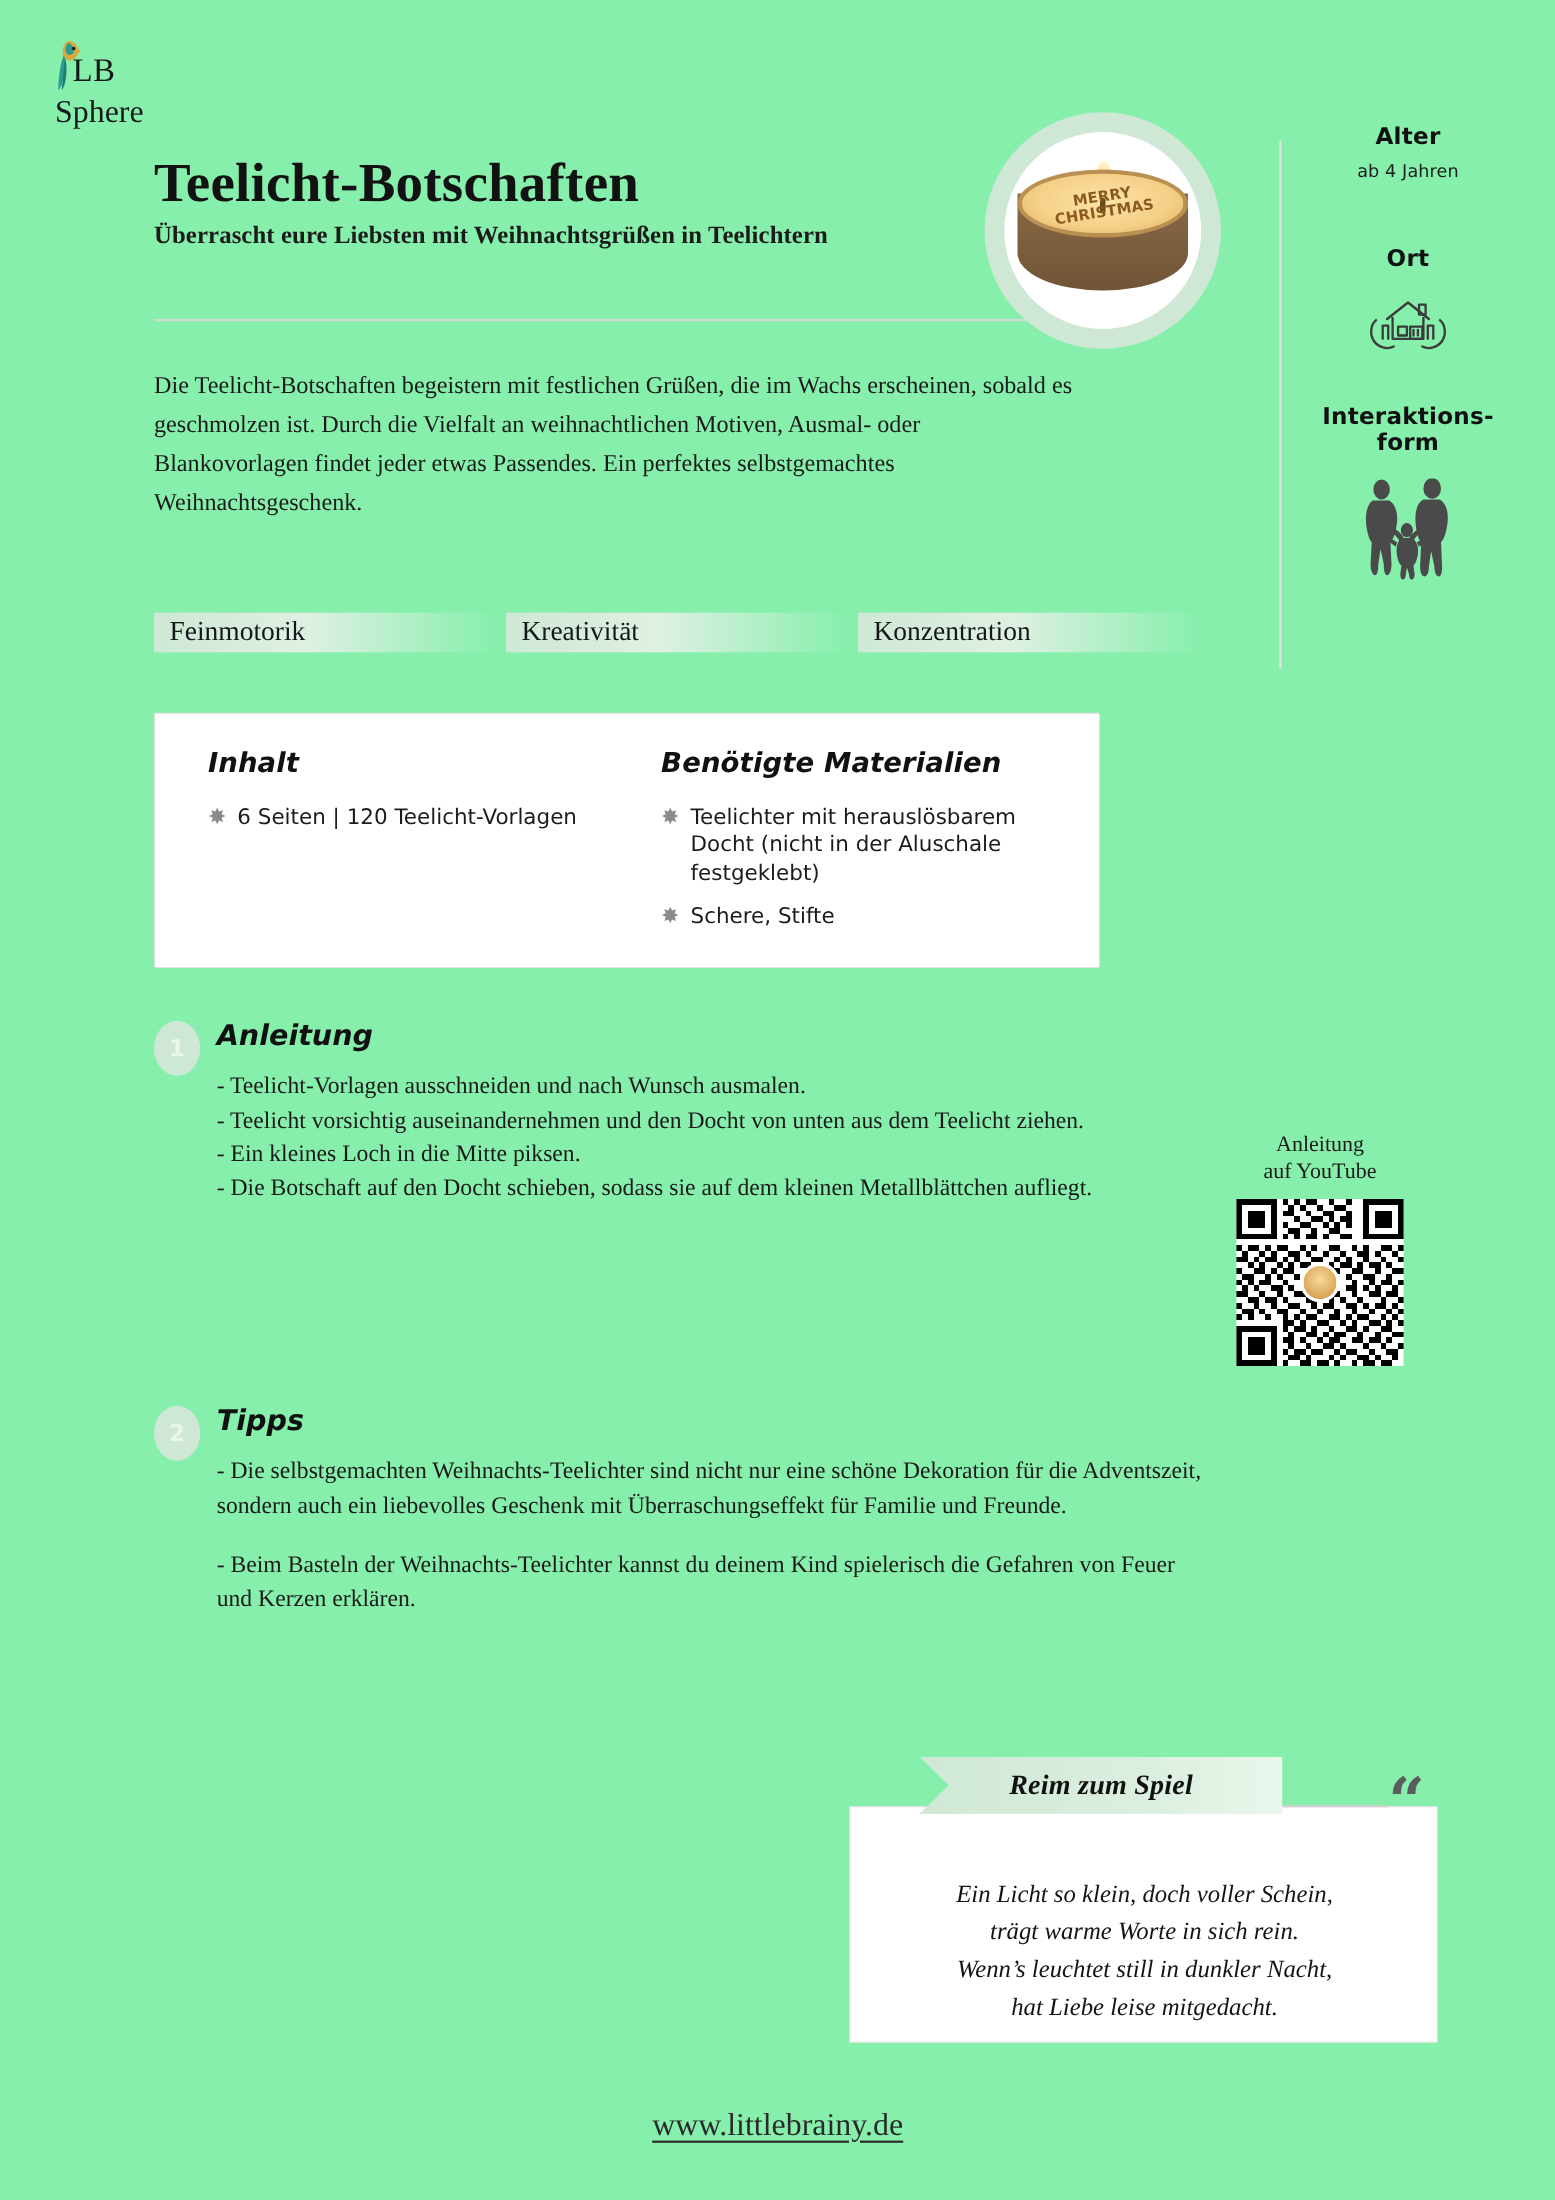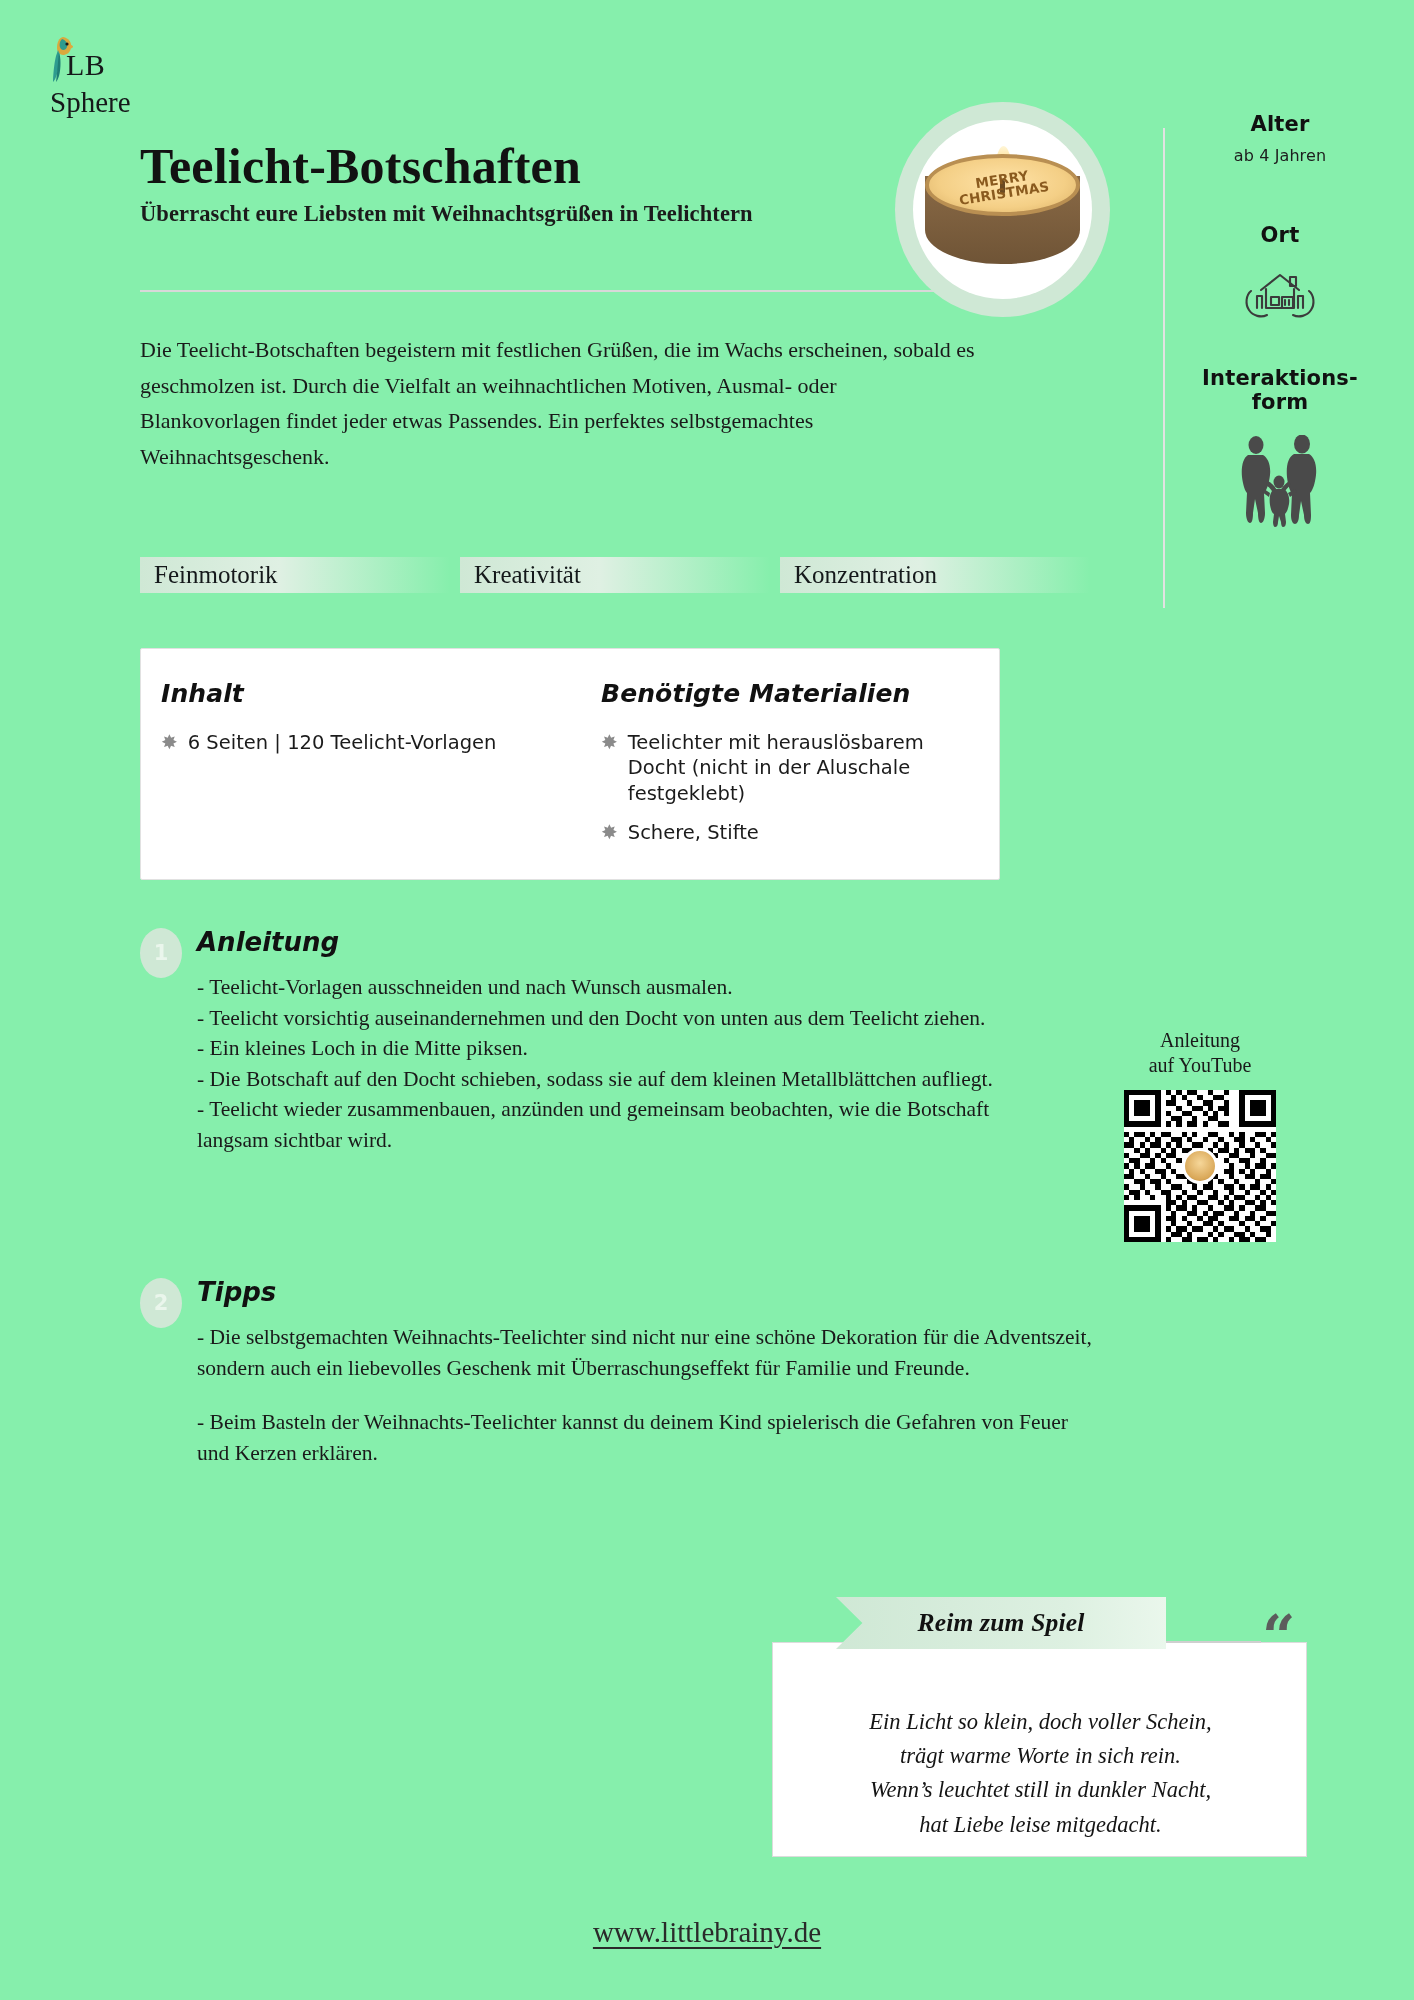--- a/index.html
+++ b/index.html
@@ -223,21 +223,21 @@
     left: 140px;
     top: 648px;
     width: 860px;
     min-height: 232px;
     border: 1.5px solid #e1e1e1;
     background: #fff;
     border-radius: 2px;
   }
   .box-col-left {
     position: absolute;
-    left: 20px;
+    left: 48px;
     top: 30px;
     width: 400px;
   }
   .box-col-right {
     position: absolute;
     left: 460px;
     top: 30px;
     width: 370px;
   }
   .box-h {
@@ -539,21 +539,20 @@
     </div>
   </div>
 
   <div class="sec-badge" id="s1-badge">1</div>
   <div class="sec-title" id="s1-title">Anleitung</div>
   <div class="sec-body" id="s1-body">
     <p>- Teelicht-Vorlagen ausschneiden und nach Wunsch ausmalen.</p>
     <p>- Teelicht vorsichtig auseinandernehmen und den Docht von unten aus dem Teelicht ziehen.</p>
     <p>- Ein kleines Loch in die Mitte piksen.</p>
     <p>- Die Botschaft auf den Docht schieben, sodass sie auf dem kleinen Metallblättchen aufliegt.</p>
-    <p>- Teelicht wieder zusammenbauen, anzünden und gemeinsam beobachten, wie die Botschaft langsam sichtbar wird.</p>
   </div>
 
   <div class="qr-wrap">
     <div class="qr-cap">Anleitung</div>
     <div class="qr-cap">auf YouTube</div>
     <div class="qr-code">
       <svg width="152" height="152" viewBox="0 0 29 29" shape-rendering="crispEdges">
         <rect width="29" height="29" fill="#fff"></rect>
         <g fill="#000">
           <path d="M0 0h7v7h-7z"></path>

